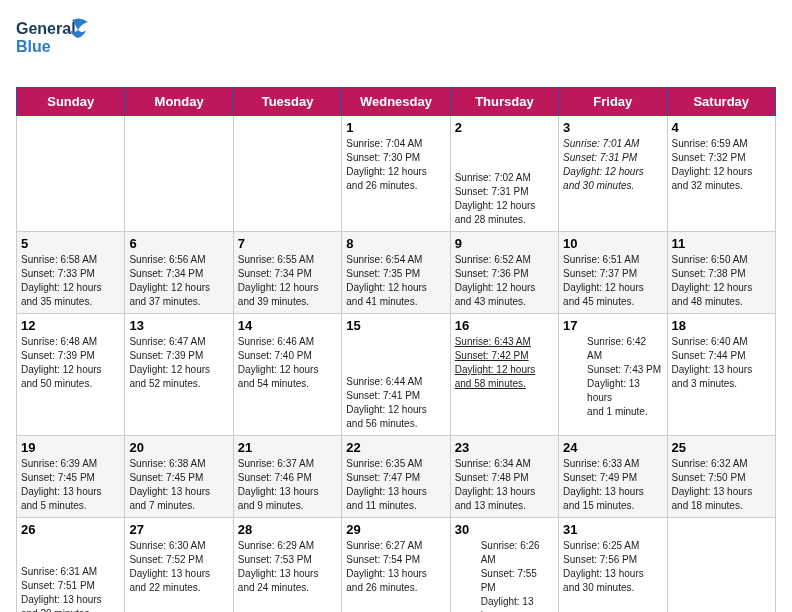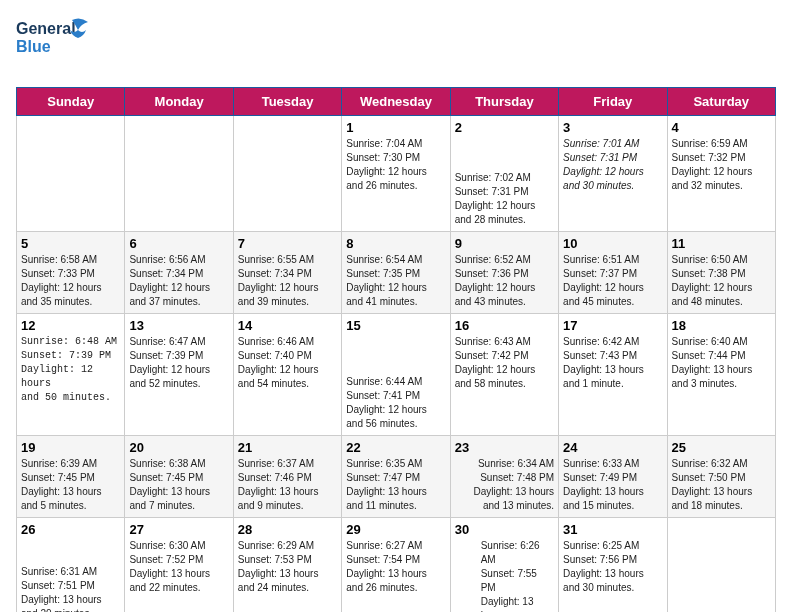--- a/index.html
+++ b/index.html
@@ -183,21 +183,21 @@
           <div class="day-num">11</div>
           <div class="day-info" style="white-space: pre-line;">Sunrise: 6:50 AM
 Sunset: 7:38 PM
 Daylight: 12 hours
 and 48 minutes.</div>
         </td>
       </tr>
       <tr>
         <td>
           <div class="day-num">12</div>
-          <div class="day-info" style="white-space: pre-line; font-family: Liberation Mono, monospace;">Sunrise: 6:48 AM
+          <div class="day-info" style="white-space: pre-line;">Sunrise: 6:48 AM
 Sunset: 7:39 PM
 Daylight: 12 hours
 and 50 minutes.</div>
         </td>
         <td>
           <div class="day-num">13</div>
           <div class="day-info" style="white-space: pre-line;">Sunrise: 6:47 AM
 Sunset: 7:39 PM
 Daylight: 12 hours
 and 52 minutes.</div>
@@ -211,28 +211,28 @@
         </td>
         <td>
           <div class="day-num">15</div>
           <div class="day-info" style="white-space: pre-line; margin-top: 42px;">Sunrise: 6:44 AM
 Sunset: 7:41 PM
 Daylight: 12 hours
 and 56 minutes.</div>
         </td>
         <td>
           <div class="day-num">16</div>
-          <div class="day-info" style="white-space: pre-line;">Sunrise: 6:43 AM
+          <div class="day-info" style="white-space: pre-line; text-decoration: underline;">Sunrise: 6:43 AM
 Sunset: 7:42 PM
 Daylight: 12 hours
 and 58 minutes.</div>
         </td>
         <td>
           <div class="day-num">17</div>
-          <div class="day-info" style="white-space: pre-line;">Sunrise: 6:42 AM
+          <div class="day-info" style="white-space: pre-line; margin-left: 24px;">Sunrise: 6:42 AM
 Sunset: 7:43 PM
 Daylight: 13 hours
 and 1 minute.</div>
         </td>
         <td>
           <div class="day-num">18</div>
           <div class="day-info" style="white-space: pre-line;">Sunrise: 6:40 AM
 Sunset: 7:44 PM
 Daylight: 13 hours
 and 3 minutes.</div>
@@ -262,21 +262,21 @@
         </td>
         <td>
           <div class="day-num">22</div>
           <div class="day-info" style="white-space: pre-line;">Sunrise: 6:35 AM
 Sunset: 7:47 PM
 Daylight: 13 hours
 and 11 minutes.</div>
         </td>
         <td>
           <div class="day-num">23</div>
-          <div class="day-info" style="white-space: pre-line; text-align: right;">Sunrise: 6:34 AM
+          <div class="day-info" style="white-space: pre-line;">Sunrise: 6:34 AM
 Sunset: 7:48 PM
 Daylight: 13 hours
 and 13 minutes.</div>
         </td>
         <td>
           <div class="day-num">24</div>
           <div class="day-info" style="white-space: pre-line;">Sunrise: 6:33 AM
 Sunset: 7:49 PM
 Daylight: 13 hours
 and 15 minutes.</div>

